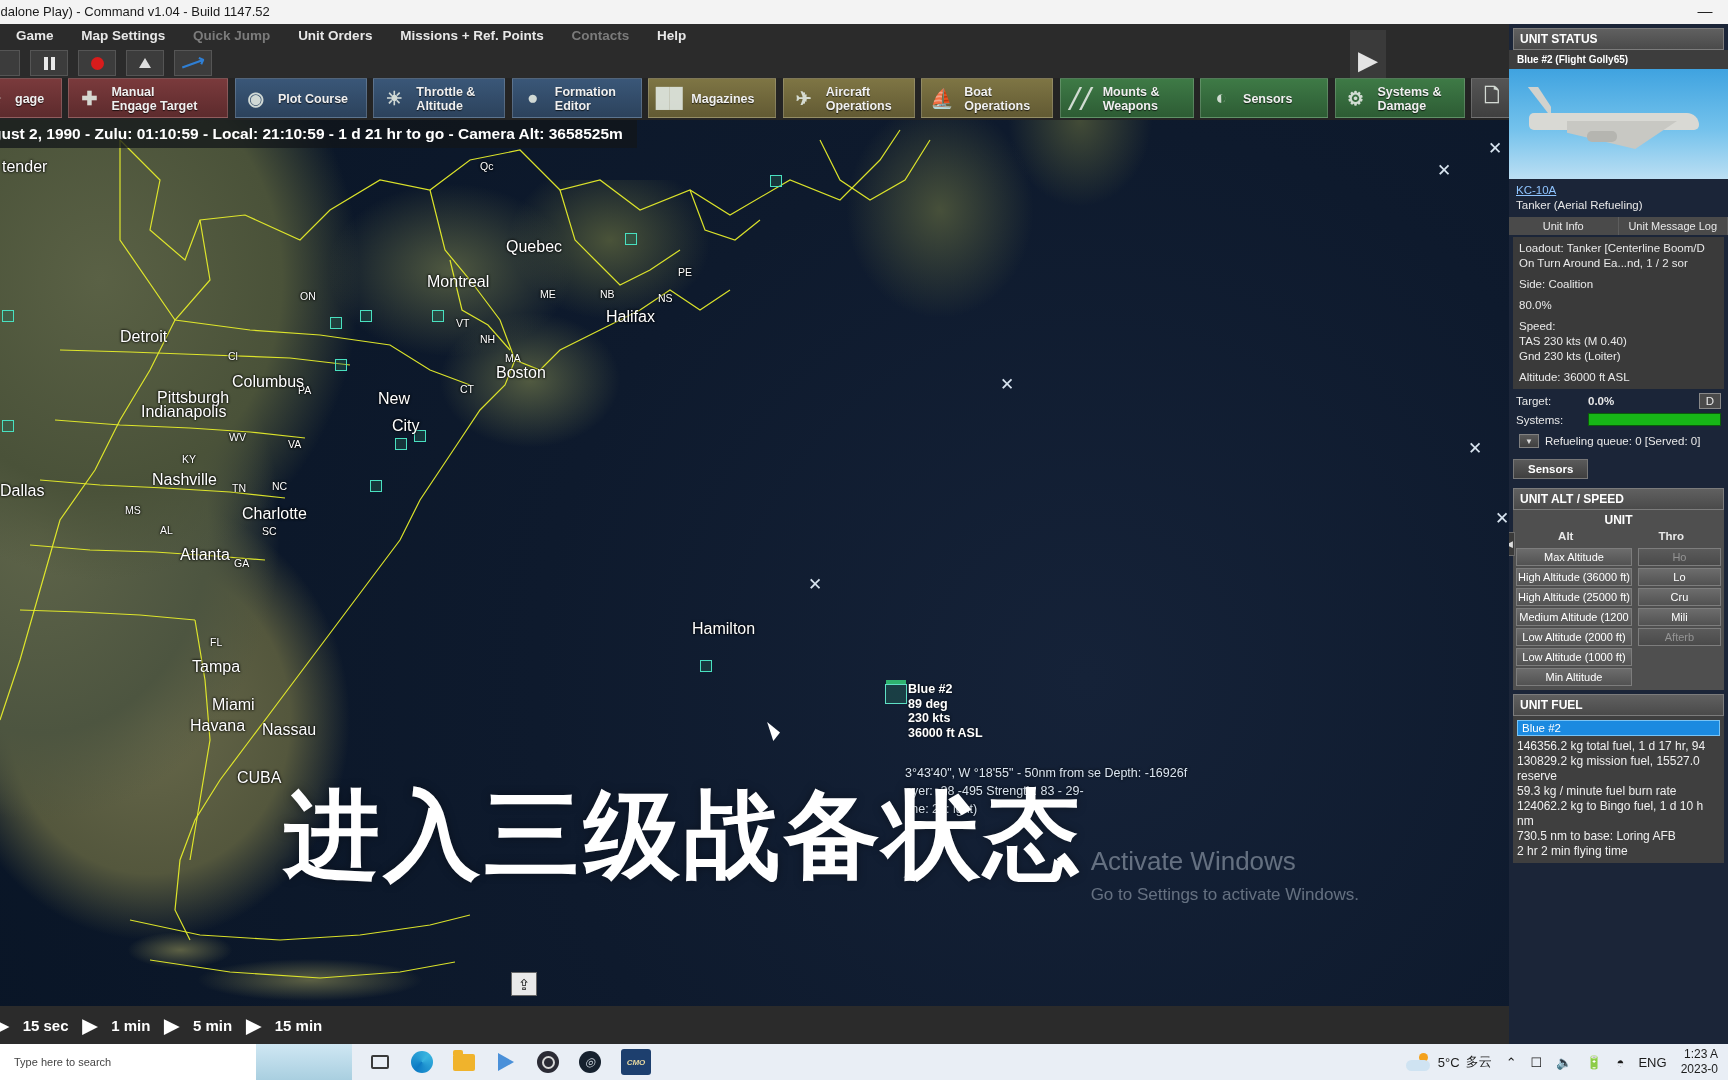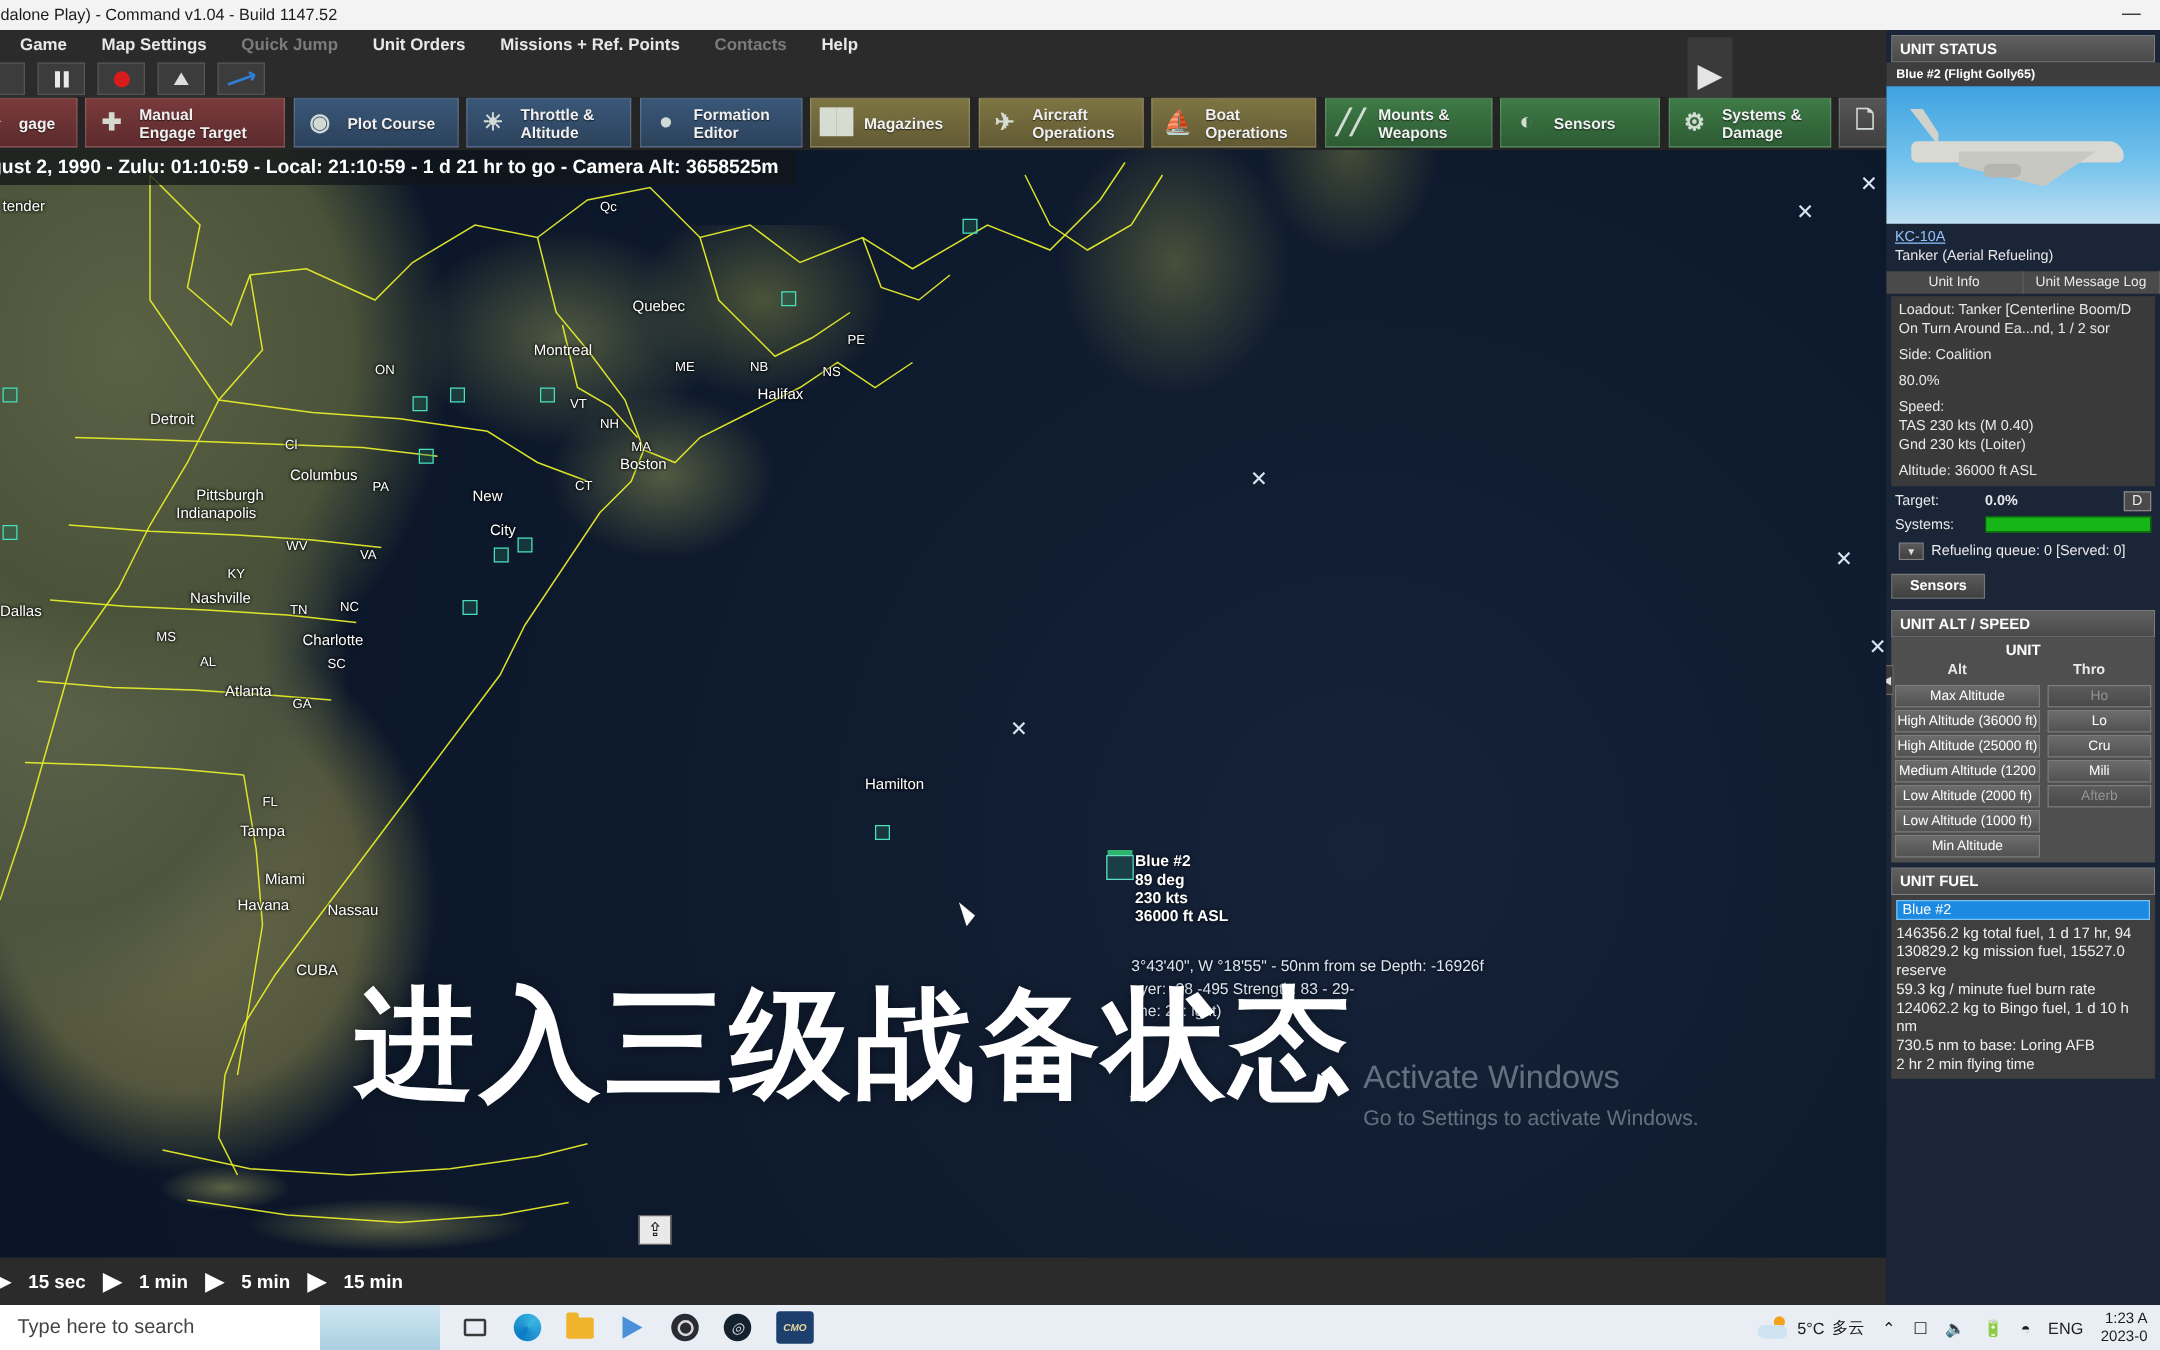--- a/index.html
+++ b/index.html
@@ -119,21 +119,21 @@
     background:
       radial-gradient(ellipse 150px 28px at 190px 60px, #5c6044 0%, rgba(92,96,68,0) 75%),
       radial-gradient(ellipse 70px 24px at 60px 30px, #5c6044 0%, rgba(92,96,68,0) 75%);
   }
   .coast {
     position: absolute; left: 0; top: 0; width: 1509px; height: 900px;
     pointer-events: none;
   }
   .coast path, .coast polyline { fill: none; stroke: #e5ec2a; stroke-width: 1.2; opacity: .95; }
   .maplabel {
-    position: absolute; color: #ffffff; font-size: 12px;
+    position: absolute; color: #ffffff; font-size: 16px;
     text-shadow: 0 0 3px #000, 0 0 2px #000; white-space: nowrap;
   }
   .maplabel.sm { font-size: 10.5px; }
   .unitbox {
     position: absolute; width: 12px; height: 12px;
     border: 1.4px solid #49e0c0; background: rgba(40,110,90,.35);
   }
   .xmark {
     position: absolute; color: #d8e4ef; font-size: 17px; line-height: 17px;
     font-family: "DejaVu Sans", sans-serif;
@@ -279,21 +279,21 @@
   .fuelsel { background: #1b8ae0; color: #fff; border: 1px solid #78c3f5; padding: 1px 4px; font-size: 11.5px; }
   .fueltext { font-size: 12px; line-height: 15px; padding-top: 3px; color: #f0f0f0; }
 
   
   .taskbar {
     position: absolute; left: 0; bottom: 0; width: 1728px; height: 36px;
     background: #e9eef5; display: flex; align-items: center;
   }
   .tb-search {
     width: 352px; height: 36px; background: #fff; display: flex; align-items: center;
-    padding-left: 14px; color: #444; font-size: 16px; position: relative; overflow: hidden;
+    padding-left: 14px; color: #444; font-size: 11px; position: relative; overflow: hidden;
   }
   .tb-search .lighthouse {
     position: absolute; right: 0; top: 0; width: 96px; height: 36px;
     background: linear-gradient(#cfe7f3, #a9cfe0);
   }
   .tb-icons { display: flex; align-items: center; gap: 18px; padding-left: 16px; }
   .tbi { width: 24px; height: 24px; display: flex; align-items: center; justify-content: center; font-size: 17px; }
   .ic-taskview { width: 18px; height: 14px; border: 2px solid #3a3a3a; border-radius: 2px; }
   .ic-edge { width: 22px; height: 22px; border-radius: 50%;
              background: conic-gradient(from 220deg, #0c7ac4, #39b5e0, #0c7ac4); }

